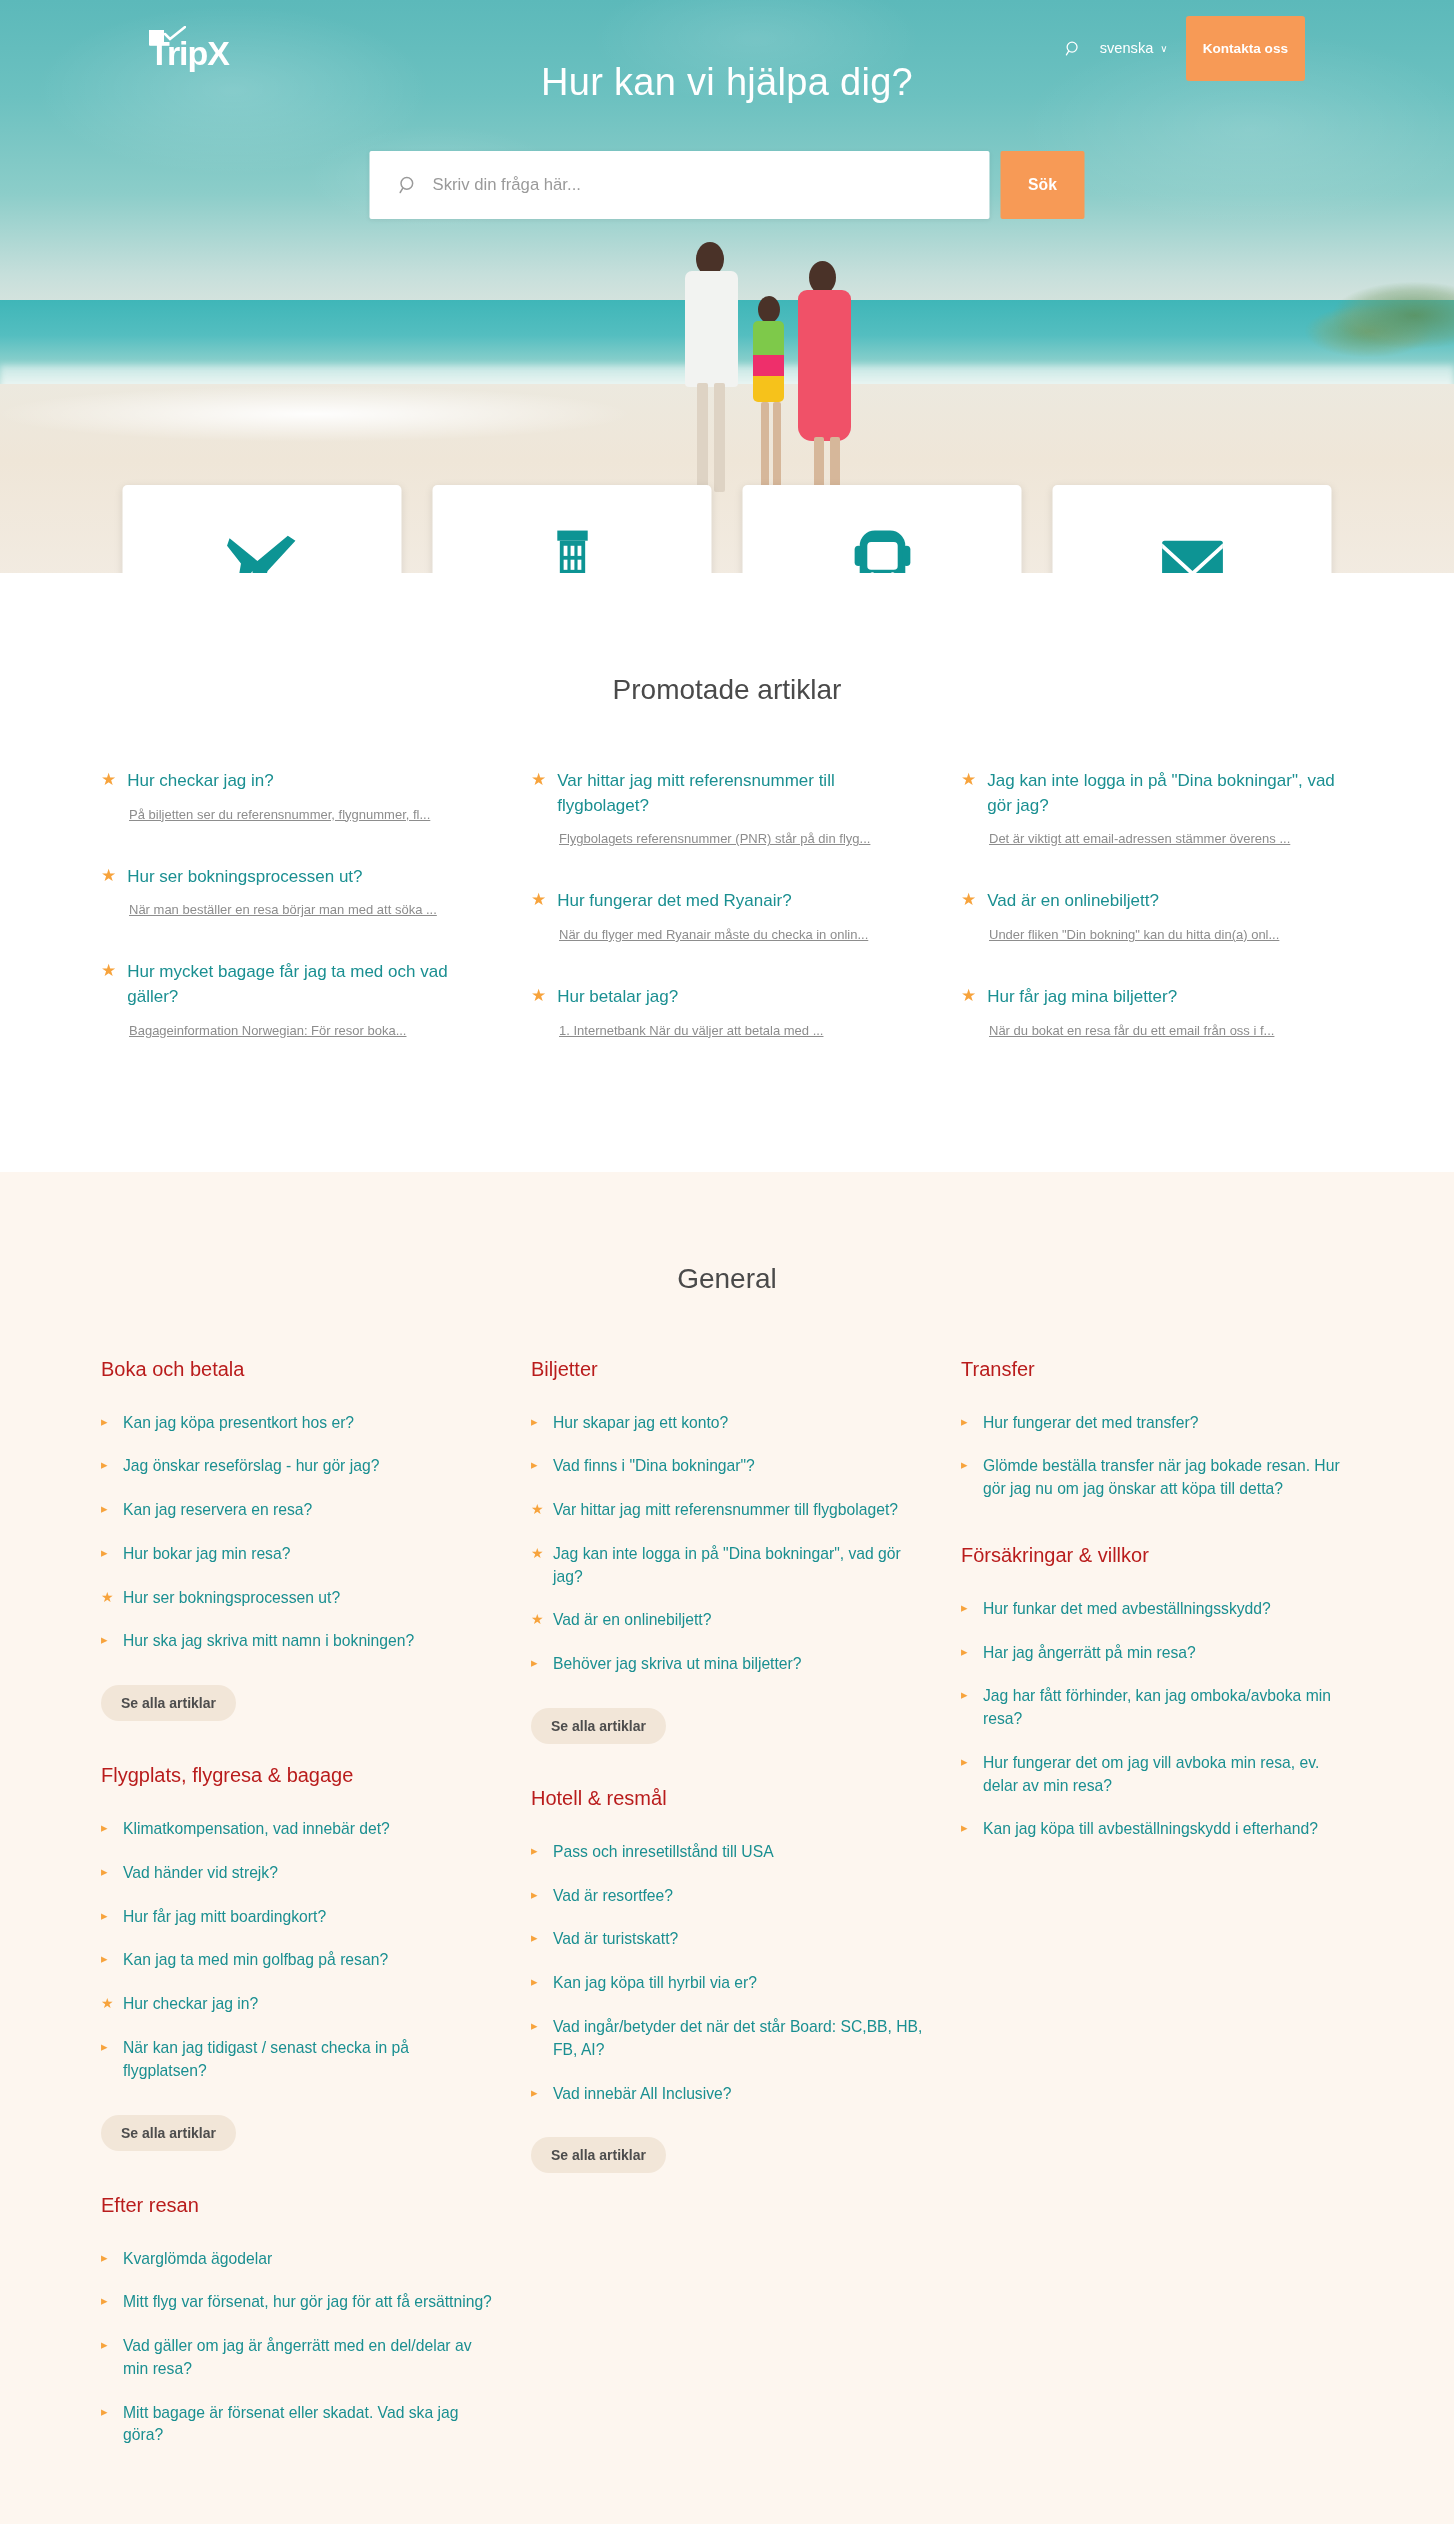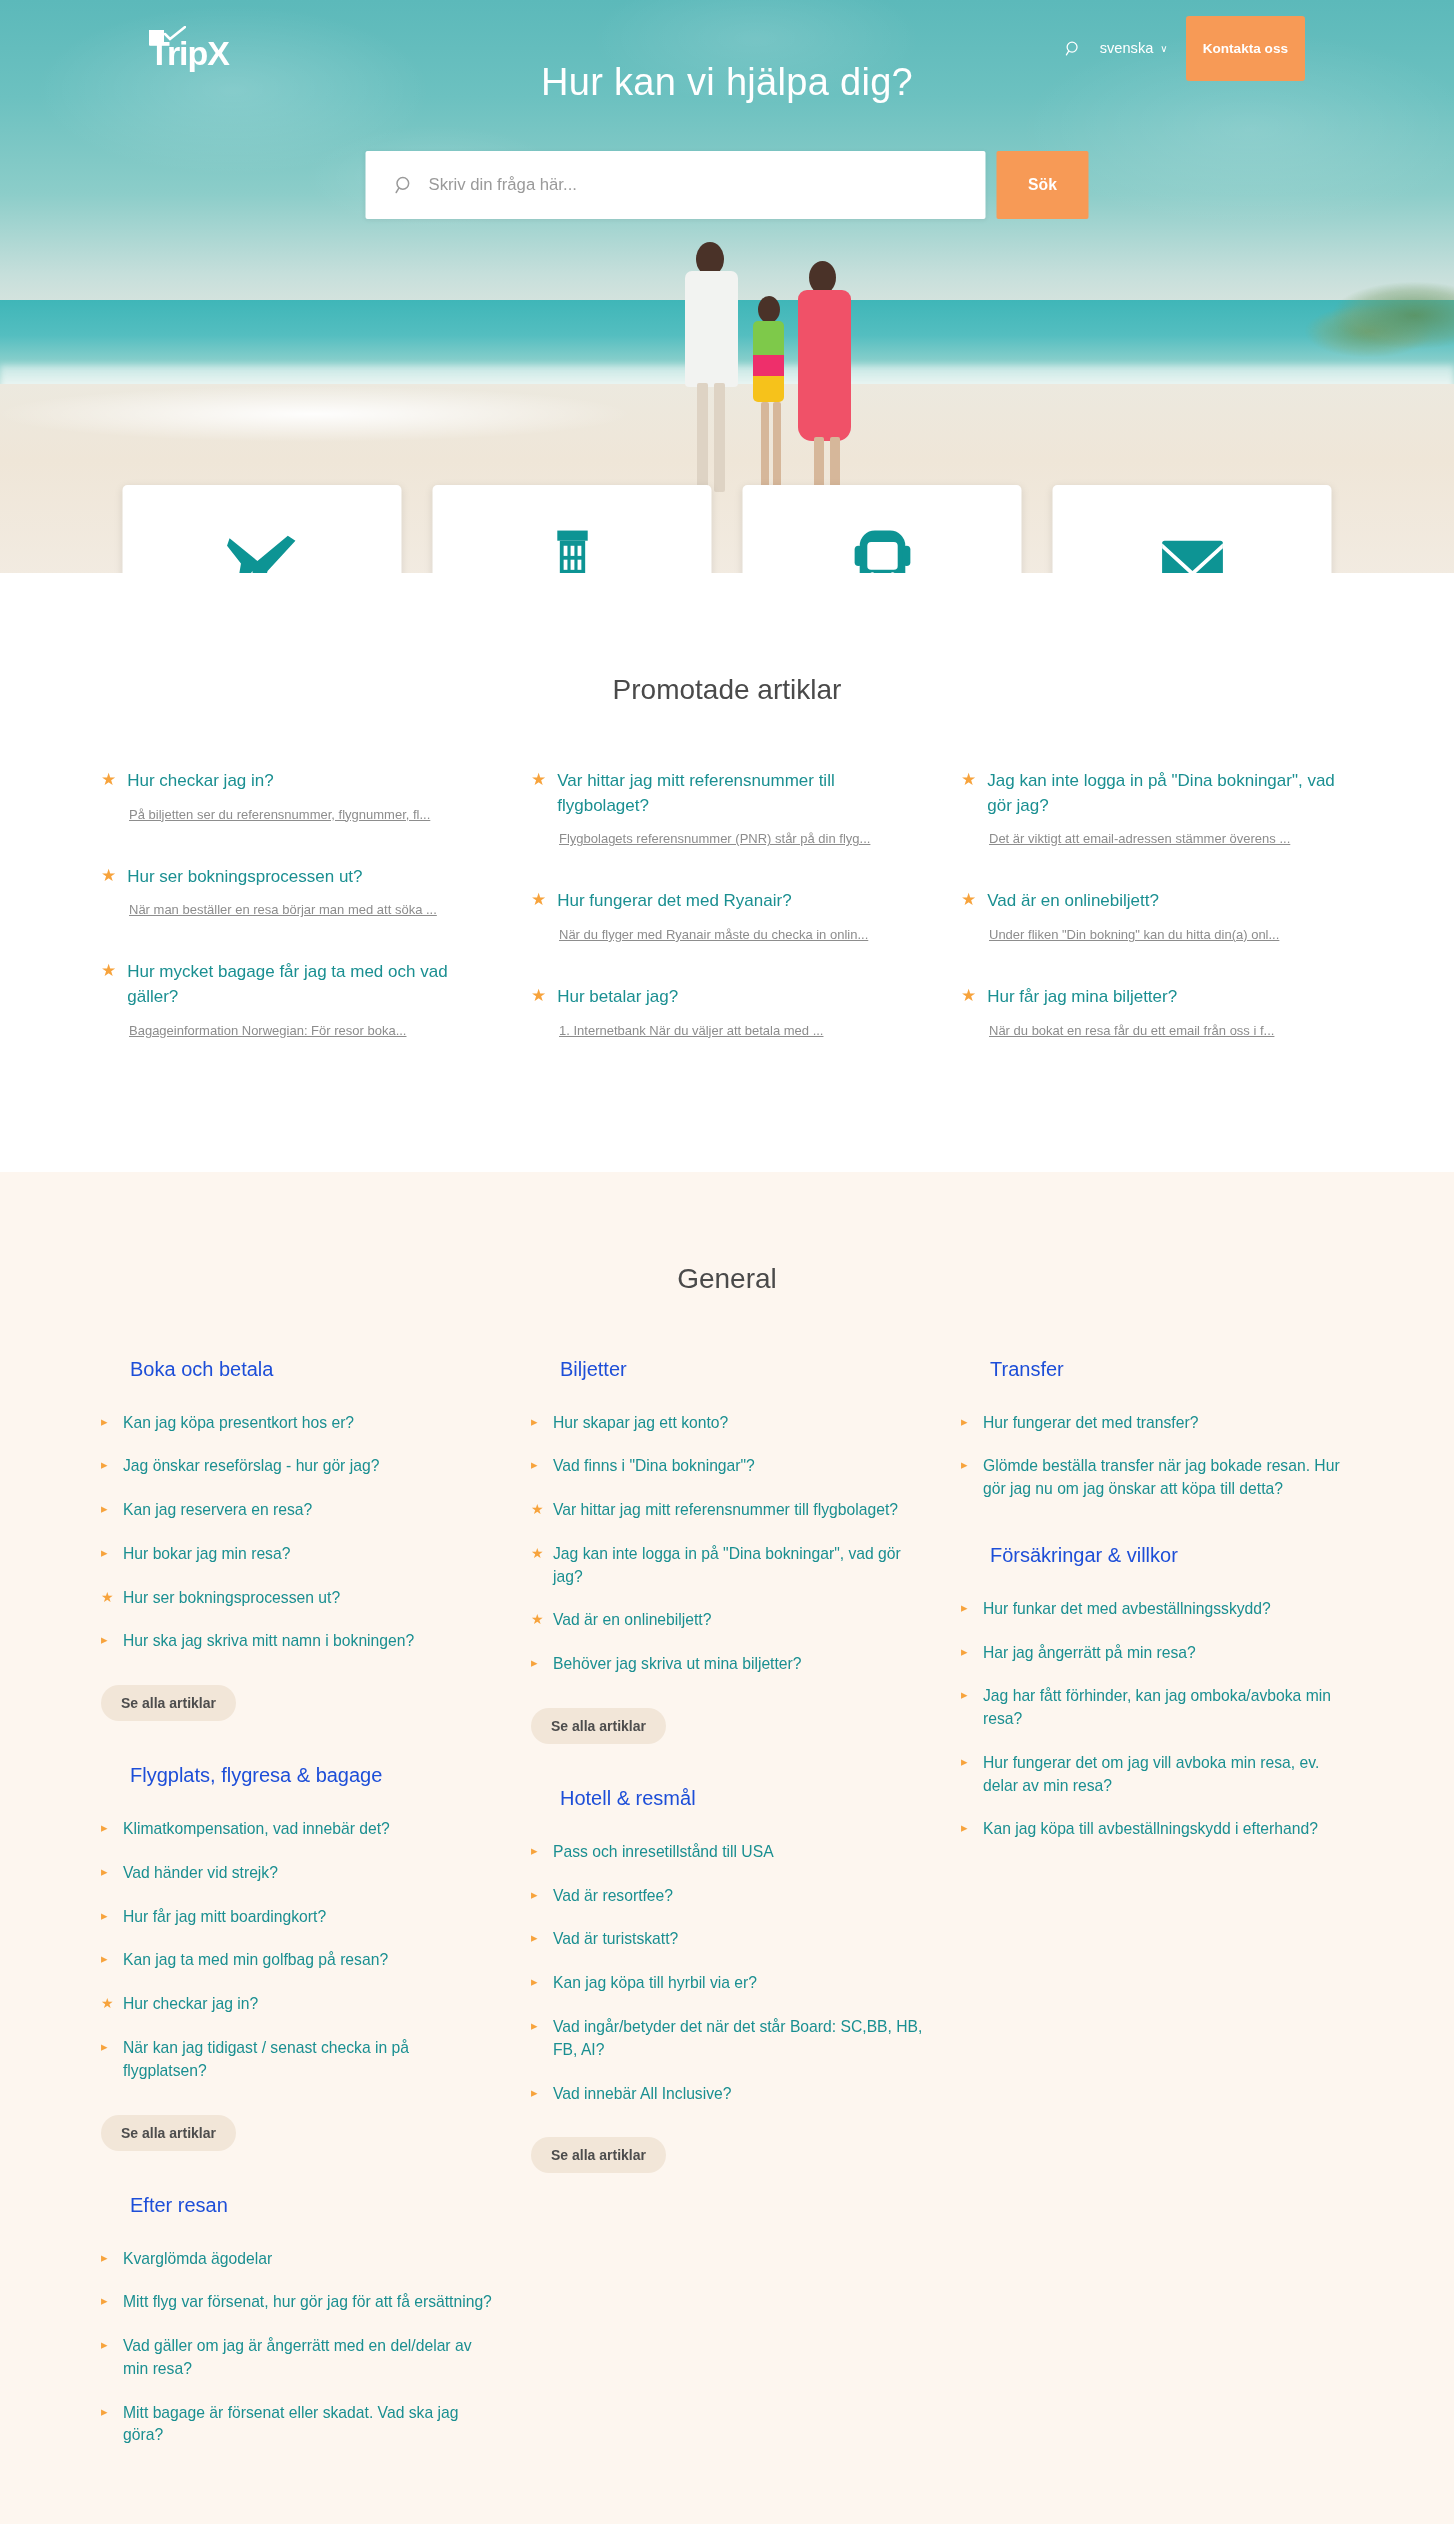--- a/index.html
+++ b/index.html
@@ -108,21 +108,21 @@
     display:flex; align-items:center; padding-left:29px; gap:14px;
     box-shadow:0 1px 5px rgba(0,0,0,.07);
   }
   .search-mag{ width:20px; height:20px; flex:none; }
   .searchbox input{
     border:0; outline:0; font-size:16.7px; color:#6b6b6b; width:100%;
     font-family:"Liberation Sans", sans-serif; background:transparent;
   }
   .searchbox input::placeholder{ color:#9a9a9a; }
   .btn-search{
-    width:92px; height:68px; background:#F79A56; color:#fff; border:0;
+    width:84px; height:68px; background:#F79A56; color:#fff; border:0;
     font-size:15.7px; font-weight:600; border-radius:2px; margin-left:11px; cursor:pointer;
     font-family:"Liberation Sans", sans-serif;
   }
 
   
   .cards{
     position:absolute; top:485px; left:50%; transform:translateX(-50%);
     display:flex; gap:31px; z-index:25;
   }
   .card{
@@ -153,21 +153,21 @@
 
   
   .general{
     background:#FDF6EF; padding:91px 0 91px 0; width:1454px;
   }
   .gen-grid{
     width:1252px; margin:0 auto; display:grid; grid-template-columns:repeat(3,1fr);
     column-gap:38px;
   }
   .gen-block{ margin-bottom:43px; break-inside:avoid; }
-  .gen-h{ font-size:20px; color:#1d4ed8; font-weight:400; margin-bottom:31px;margin-left:29px; }
+  .gen-h{ font-size:20px; color:#b91c1c; font-weight:400; margin-bottom:31px; }
   .gen-li{ display:flex; gap:11px; align-items:flex-start; margin-bottom:21px; }
   .bullet{ color:#F7A33C; font-size:13px; line-height:1.5; flex:none; width:11px; }
   .bullet.starb{ font-size:14px; }
   .gen-a{ color:#1a8f91; font-size:15.7px; line-height:1.45; cursor:pointer; }
   .btn-all{
     background:#F2E6D8; color:#4d4d4d; border:0; border-radius:20px;
     padding:10px 20px; font-size:14px; font-weight:bold; cursor:pointer;
     margin-top:11px; font-family:"Liberation Sans", sans-serif;
   }
 </style>

